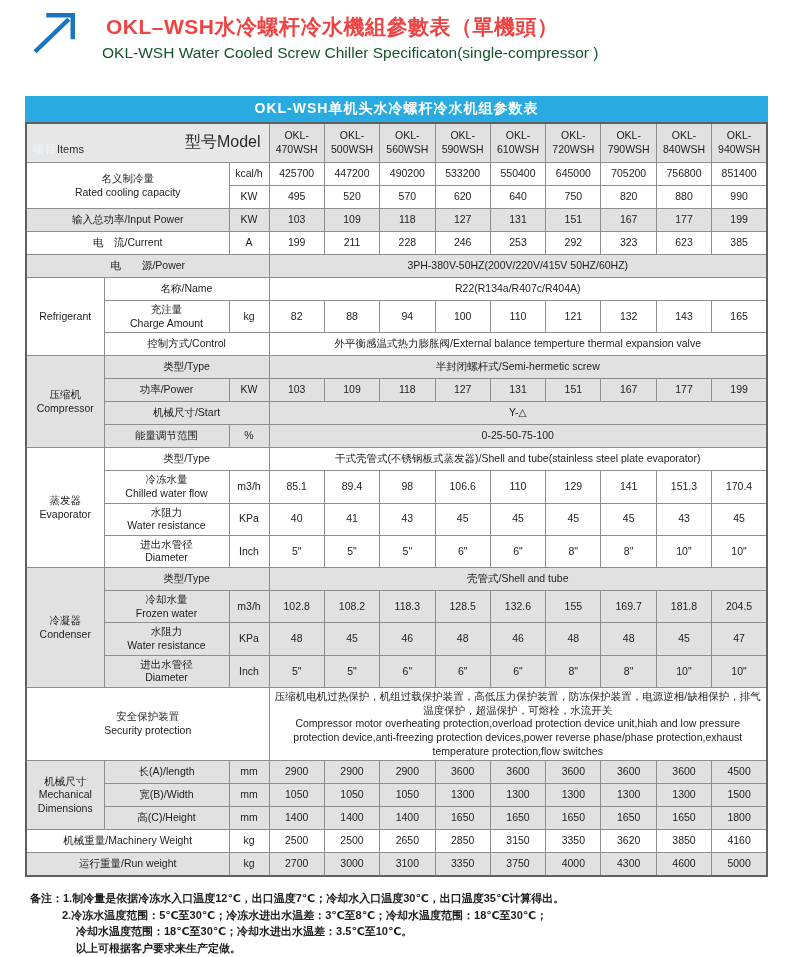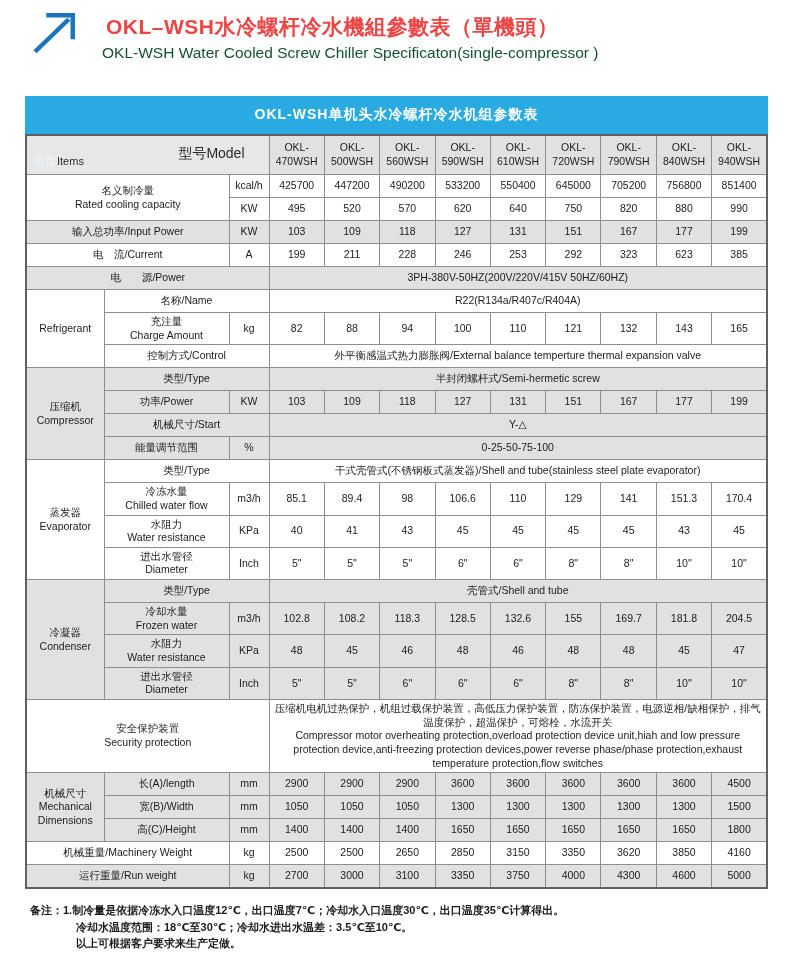--- a/index.html
+++ b/index.html
@@ -8,21 +8,21 @@
     font-family:"Liberation Sans","DejaVu Sans",sans-serif;color:#1c1c1c;
     -webkit-font-smoothing:antialiased;
   }
   
   .page-header{position:relative;padding:10px 0 0 102px;height:62px;}
   .arrow-logo{position:absolute;left:29px;top:8px;width:52px;height:50px;}
   .title-zh{margin:4px;font-size:21px;font-weight:bold;color:#ef4444;letter-spacing:.5px;line-height:1.2;}
   .title-en{margin:1px 0 0 0;font-size:15.5px;color:#14532d;line-height:1.25;}
   
   .banner{
-    margin:24px 0 0 25px;width:743px;height:38px;background:#29abe2;
+    margin:24px 0 0 25px;width:743px;height:26px;background:#29abe2;
     color:#ffffff;font-size:14px;font-weight:bold;
     display:flex;align-items:center;justify-content:center;letter-spacing:1px;
   }
   
   table.spec{
     border-collapse:collapse;table-layout:fixed;
     margin-left:25px;width:743px;border:2px solid #606060;
   }
   table.spec td{
     border:1px solid #8e8e8e;background:#ffffff;
@@ -41,21 +41,21 @@
     position:relative;padding:0;
     background-image:linear-gradient(to bottom right,
       transparent calc(50% - .7px), #9a9a9a calc(50% - .7px),
       #9a9a9a calc(50% + .7px), transparent calc(50% + .7px));
   }
   tr.shade td.c-corner{background-color:#e7e7e7;}
   .corner-box{position:relative;height:34px;width:100%;}
   .corner-items{position:absolute;left:4px;bottom:4px;font-size:11px;}
   .items-zh{color:#eef5fa;letter-spacing:1px;}
   .items-en{color:#2a2a2a;}
-  .corner-model{position:absolute;right:22px;top:6px;font-size:14px;color:#2a2a2a;}
+  .corner-model{position:absolute;right:6px;top:6px;font-size:16px;color:#2a2a2a;}
   
   .notes{margin:13px 0 0 30px;font-size:11px;line-height:1.5;color:#1c1c1c;}
   .note-line{white-space:nowrap;font-weight:bold;}
   .ind1{padding-left:32px;}
   .ind2{padding-left:46px;}
 </style>
 </head>
 <body>
 
 <div class="page-header">
@@ -381,16 +381,17 @@
         <td class="c-value">4000</td>
         <td class="c-value">4300</td>
         <td class="c-value">4600</td>
         <td class="c-value">5000</td>
       </tr>
     </tbody>
 </table>
 
 <div class="notes">
   <div class="note-line">备注：1.制冷量是依据冷冻水入口温度12℃，出口温度7℃；冷却水入口温度30℃，出口温度35℃计算得出。</div>
+  <div class="note-line ind1">2.冷冻水温度范围：5℃至30℃；冷冻水进出水温差：3℃至8℃；冷却水温度范围：18℃至30℃；</div>
   <div class="note-line ind2">冷却水温度范围：18℃至30℃；冷却水进出水温差：3.5℃至10℃。</div>
   <div class="note-line ind2">以上可根据客户要求来生产定做。</div>
 
 </div>
 
 </body></html>

